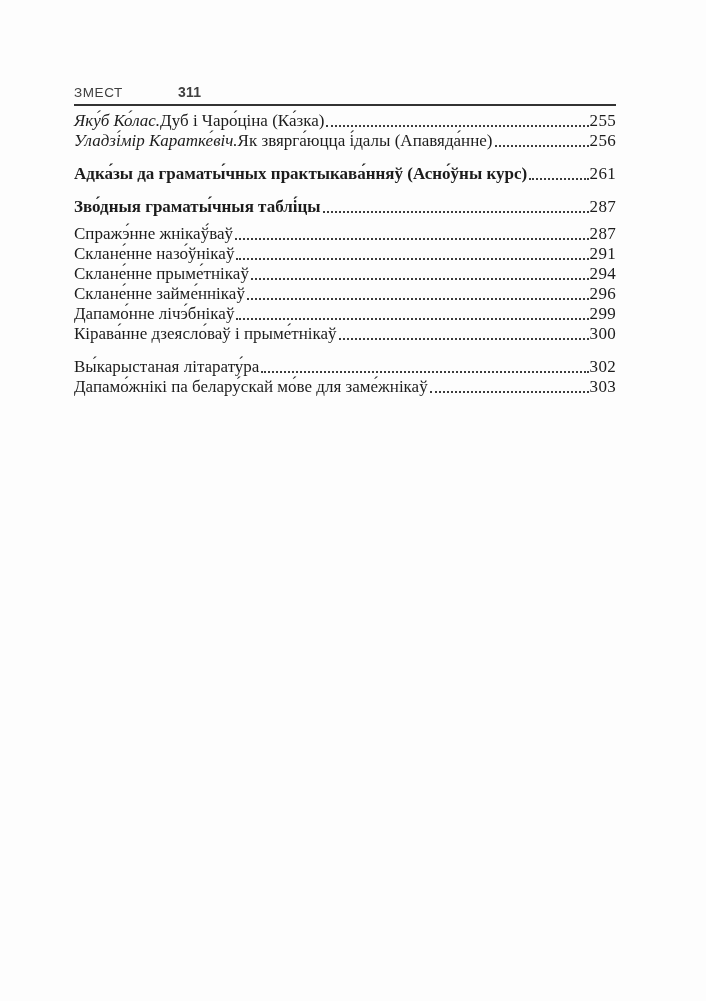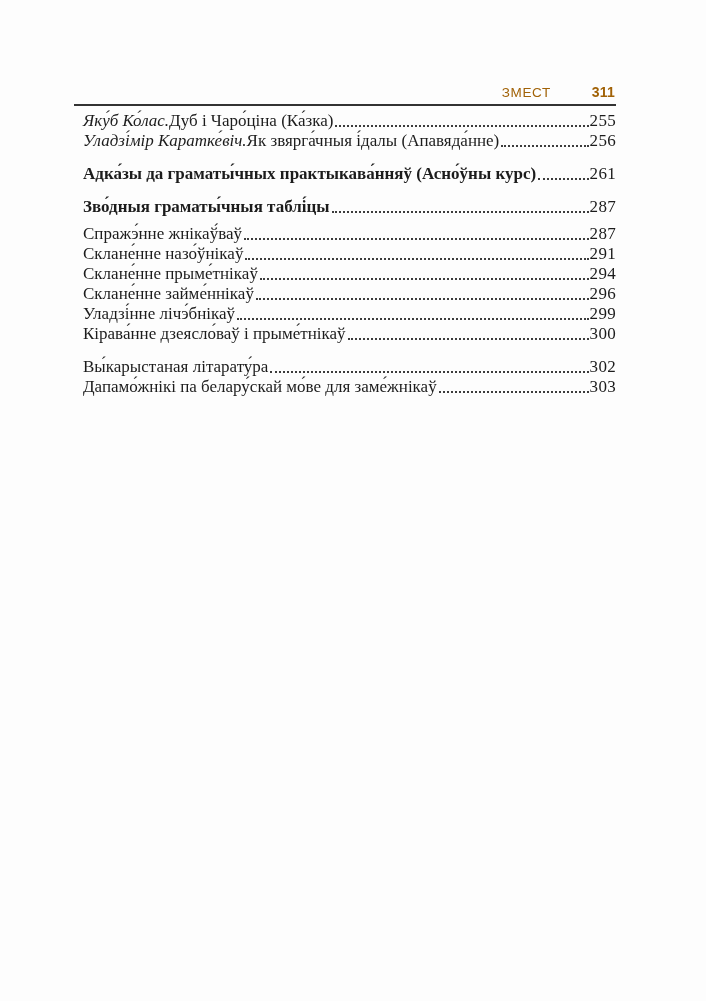--- a/index.html
+++ b/index.html
@@ -16,46 +16,44 @@
     color: #1c1c1c;
   }
   .page-inner {
     position: absolute;
     left: 74px;
     top: 84px;
     width: 542px;
   }
   .page-header {
     display: flex;
-    justify-content: flex-end;
     align-items: baseline;
-    gap: 9px;
+    gap: 23px;
     font-family: "Liberation Sans", sans-serif;
     font-size: 13.5px;
     letter-spacing: 0.6px;
-    color: #a16207;
+    color: #404040;
     padding-right: 1px;
   }
   .page-header .running-title {
     font-weight: 400;
   }
   .page-header .page-num {
     font-weight: 700;
     font-size: 14px;
     letter-spacing: 0.2px;
     margin-left: 32px;
   }
   .header-rule {
     height: 0;
     border-top: 2px solid #333333;
     margin-top: 4px;
   }
   .toc {
     margin-top: 5px;
-    margin-left: 9px;
   }
   .entry {
     display: flex;
     align-items: baseline;
     font-size: 17px;
     line-height: 20px;
     white-space: nowrap;
   }
   .entry.gap-section { margin-top: 13px; }
   .entry.gap-small   { margin-top: 7px; }
@@ -84,21 +82,21 @@
   <div class="header-rule"></div>
   <section class="toc" id="toc-list">
       <div class="entry">
         <span class="lead">Яку́б Ко́лас.</span> 
         <span class="title">Дуб і Чаро́ціна (Ка́зка)</span>
         <span class="leader"></span>
         <span class="page">255</span>
       </div>
       <div class="entry">
         <span class="lead">Уладзі́мір Каратке́віч.</span> 
-        <span class="title">Як звярга́чныя і́далы (Апавяда́нне)</span>
+        <span class="title">Як звярга́юцца і́далы (Апавяда́нне)</span>
         <span class="leader"></span>
         <span class="page">256</span>
       </div>
       <div class="entry bold gap-section">
         <span class="title">Адка́зы да граматы́чных практыкава́нняў (Асно́ўны курс)</span>
         <span class="leader"></span>
         <span class="page">261</span>
       </div>
       <div class="entry bold gap-section">
         <span class="title">Зво́дныя граматы́чныя таблі́цы</span>
@@ -119,21 +117,21 @@
         <span class="title">Склане́нне прыме́тнікаў</span>
         <span class="leader"></span>
         <span class="page">294</span>
       </div>
       <div class="entry">
         <span class="title">Склане́нне займе́ннікаў</span>
         <span class="leader"></span>
         <span class="page">296</span>
       </div>
       <div class="entry">
-        <span class="title">Уладзі́нне лічэ́бнікаў</span>
+        <span class="title">Дапамо́нне лічэ́бнікаў</span>
         <span class="leader"></span>
         <span class="page">299</span>
       </div>
       <div class="entry">
         <span class="title">Кірава́нне дзеясло́ваў і прыме́тнікаў</span>
         <span class="leader"></span>
         <span class="page">300</span>
       </div>
       <div class="entry  gap-section">
         <span class="title">Вы́карыстаная літарату́ра</span>

